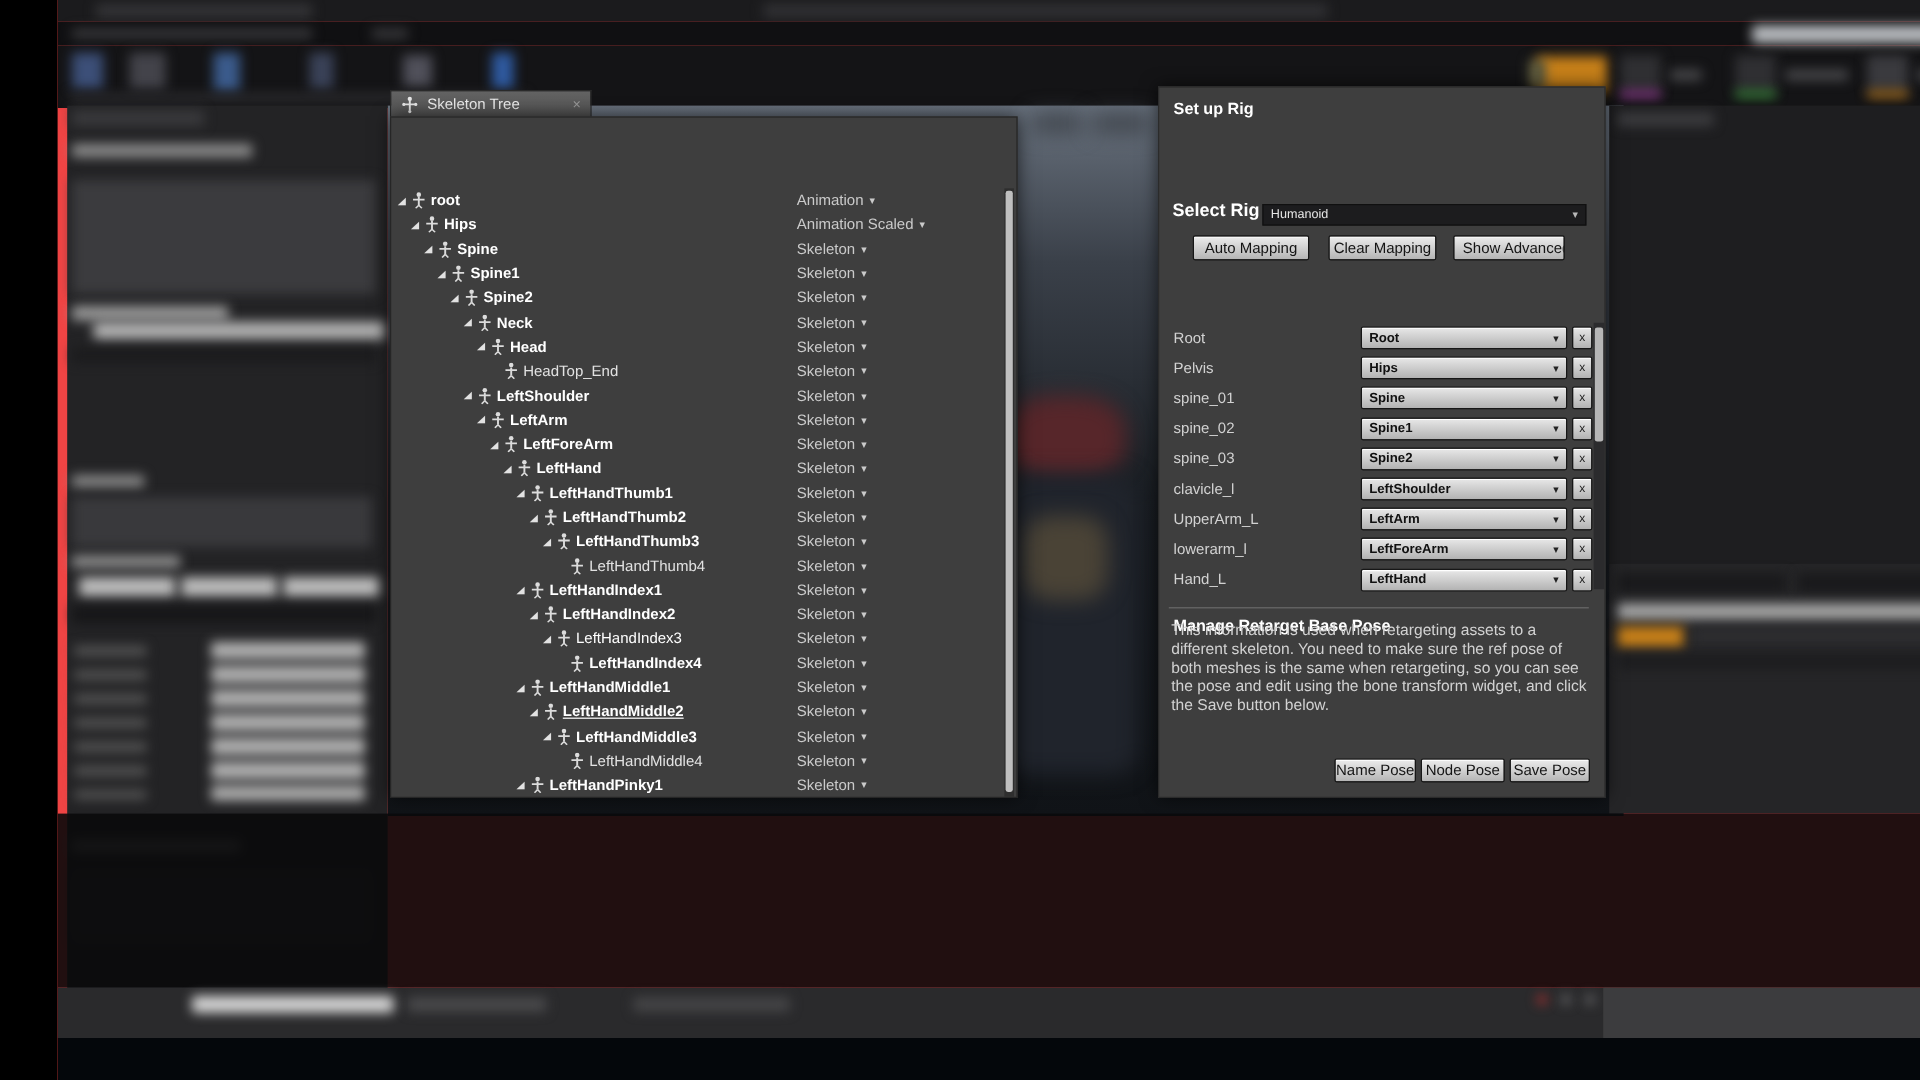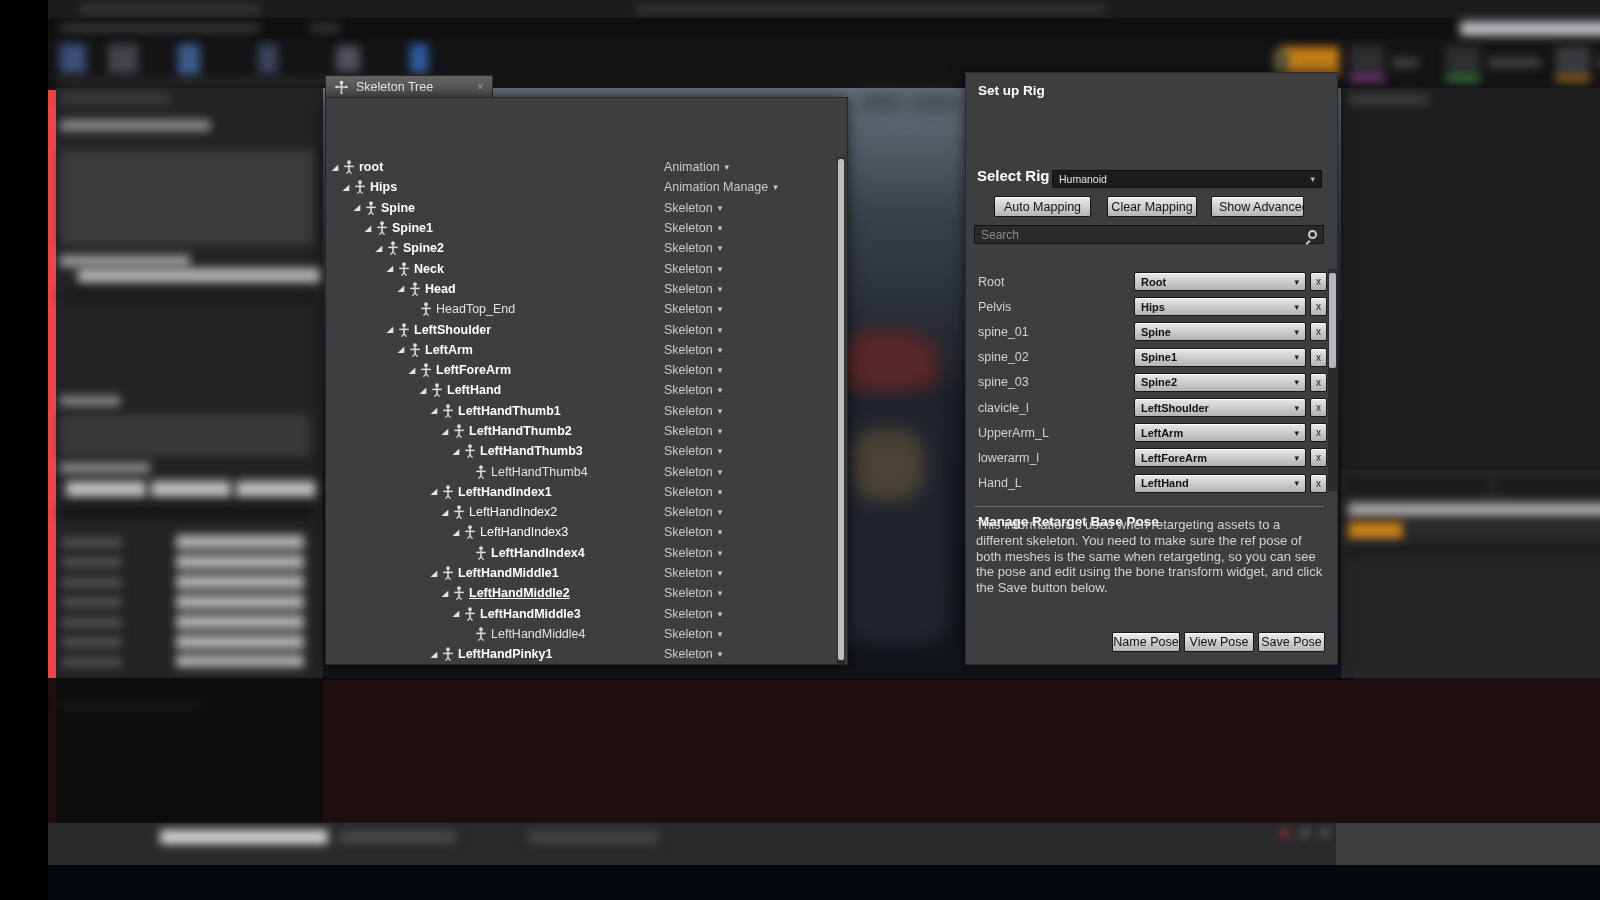--- a/index.html
+++ b/index.html
@@ -201,21 +201,21 @@
       <svg width="12" height="14" viewBox="0 0 12 14">
         <circle cx="6" cy="2.2" r="1.9" fill="#dcdcdc"></circle>
         <line x1="6" y1="4.2" x2="6" y2="11" stroke="#dcdcdc" stroke-width="1.6"></line>
         <line x1="1.2" y1="6.4" x2="10.8" y2="6.4" stroke="#dcdcdc" stroke-width="1.5"></line>
         <line x1="6" y1="11" x2="3.4" y2="13.6" stroke="#dcdcdc" stroke-width="1.3"></line>
         <line x1="6" y1="11" x2="8.6" y2="13.6" stroke="#dcdcdc" stroke-width="1.3"></line>
       </svg>
     </span>
     <span class="bone-name" style="font-weight: 700; color: rgb(255, 255, 255);">Hips</span>
     <span class="retarget-cell">
-      <span class="retarget-value">Animation Manage</span>
+      <span class="retarget-value">Animation Scaled</span>
       <span class="caret">▾</span>
     </span>
   </div>
 
   <div class="tree-row">
     <span class="indent" style="width: 26px;"></span>
     <span class="expander">◢</span>
     <span class="bone-icon">
       <svg width="12" height="14" viewBox="0 0 12 14">
         <circle cx="6" cy="2.2" r="1.9" fill="#dcdcdc"></circle>
@@ -503,21 +503,21 @@
     <span class="expander">◢</span>
     <span class="bone-icon">
       <svg width="12" height="14" viewBox="0 0 12 14">
         <circle cx="6" cy="2.2" r="1.9" fill="#dcdcdc"></circle>
         <line x1="6" y1="4.2" x2="6" y2="11" stroke="#dcdcdc" stroke-width="1.6"></line>
         <line x1="1.2" y1="6.4" x2="10.8" y2="6.4" stroke="#dcdcdc" stroke-width="1.5"></line>
         <line x1="6" y1="11" x2="3.4" y2="13.6" stroke="#dcdcdc" stroke-width="1.3"></line>
         <line x1="6" y1="11" x2="8.6" y2="13.6" stroke="#dcdcdc" stroke-width="1.3"></line>
       </svg>
     </span>
-    <span class="bone-name" style="font-weight: 400; color: rgb(255, 255, 255); text-align: center;">LeftHandIndex2</span>
+    <span class="bone-name" style="font-weight: 700; color: rgb(255, 255, 255); text-align: center;">LeftHandIndex2</span>
     <span class="retarget-cell">
       <span class="retarget-value">Skeleton</span>
       <span class="caret">▾</span>
     </span>
   </div>
 
   <div class="tree-row">
     <span class="indent" style="width: 125px;"></span>
     <span class="expander">◢</span>
     <span class="bone-icon">
@@ -659,24 +659,20 @@
   <div id="rig-panel">
     <div id="rig-title">Set up Rig</div>
     <div id="select-rig-label">Select Rig</div>
     <div id="rig-select">
       <span class="val">Humanoid</span>
       <span class="caret">▾</span>
     </div>
     <button class="lt-btn" id="btn-auto">Auto Mapping</button>
     <button class="lt-btn" id="btn-clear">Clear Mapping</button>
     <button class="lt-btn" id="btn-adv">Show Advanced</button>
-    <div id="rig-search">
-      <span class="ph">Search</span>
-      <span class="mag light"></span>
-    </div>
     <div id="map-rows">
   <div class="map-row">
     <span class="node-label">Root</span>
     <span class="bone-select">
       <span class="bone-select-text">Root</span>
       <span class="map-caret">▾</span>
     </span>
     <button class="remove-btn">x</button>
   </div>
 
@@ -752,21 +748,21 @@
     <button class="remove-btn">x</button>
   </div>
 </div>
     <div id="map-scroll">
         <div class="thumb"></div>
       </div>
     <div id="rig-divider"></div>
     <div id="bp-title">Manage Retarget Base Pose</div>
     <div id="bp-desc">This information is used when retargeting assets to a different skeleton. You need to make sure the ref pose of both meshes is the same when retargeting, so you can see the pose and edit using the bone transform widget, and click the Save button below.</div>
     <button class="lt-btn" id="btn-reset">Name Pose</button>
-    <button class="lt-btn" id="btn-view">View Pose</button>
+    <button class="lt-btn" id="btn-view">Node Pose</button>
     <button class="lt-btn" id="btn-save">Save Pose</button>
   </div>
 
   <div id="caption-band">
     
     
   </div>
 
   <div id="status-bar">
     <div class="blur" style="left:112px;top:7px;width:168px;height:14px;background:#d6d6d6;border-radius:3px;"></div>

